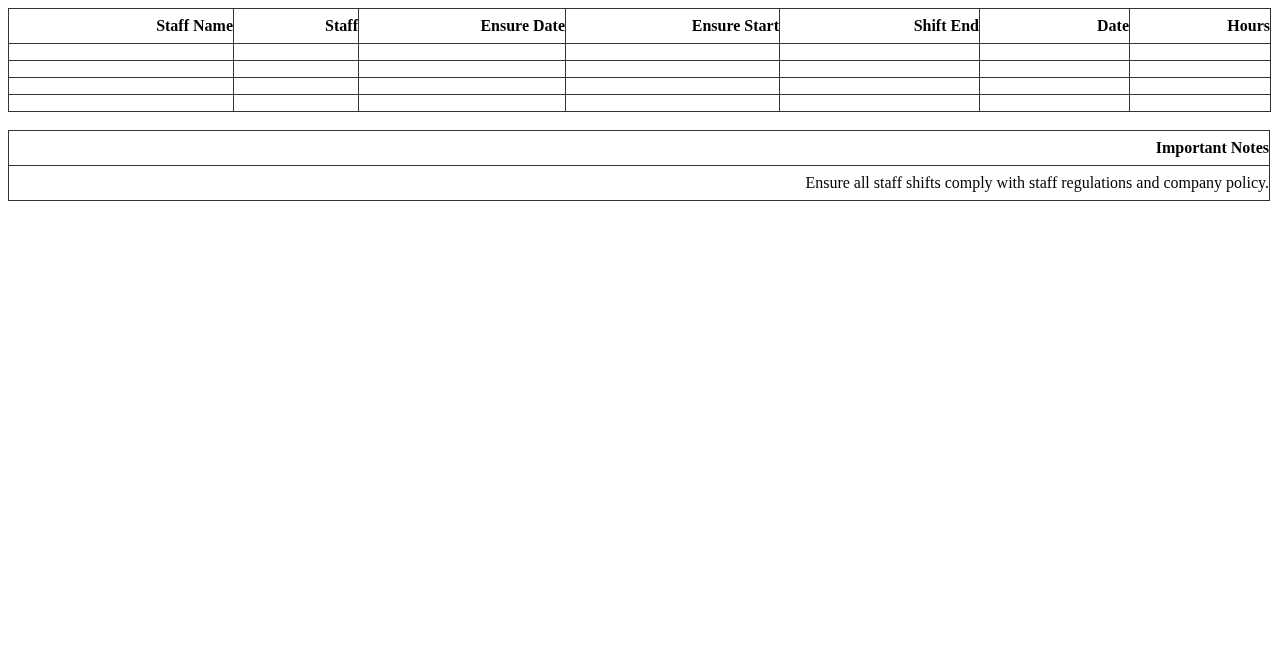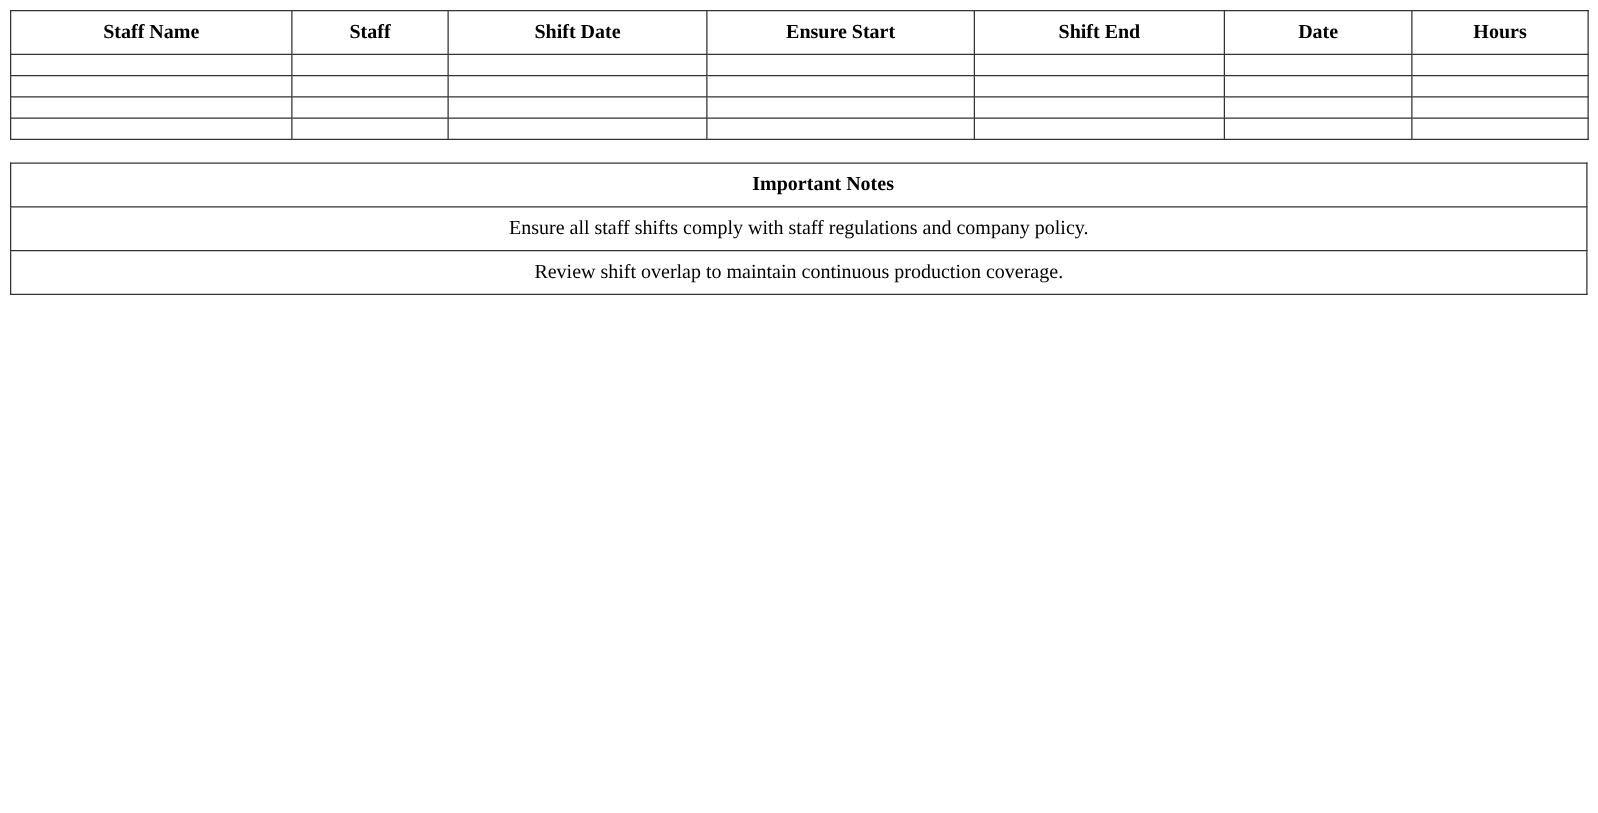--- a/index.html
+++ b/index.html
@@ -1,18 +1,18 @@
 <!DOCTYPE html>
 <html><head>
 <meta charset="utf-8">
 <style>
   html, body { margin: 0; padding: 0; background: #ffffff; }
   body { width: 1278px; height: 650px; position: relative; font-family: "Liberation Serif", serif; font-size: 16px; color: #000; }
   table { border-collapse: collapse; position: absolute; left: 8px; width: 1262px; table-layout: fixed; }
-  td, th { border: 1px solid #333; padding: 0; text-align: center; }
+  td, th { border: 1px solid #333; padding: 0; text-align: right; }
   #schedule { top: 8px; }
   #schedule th { height: 34px; font-weight: bold; font-size: 16px; }
   #schedule td { height: 16px; }
   #notes { top: 130px; }
   #notes th { height: 34px; font-weight: bold; padding-left: 39px; }
   #notes td { height: 34px; }
 </style>
 </head>
 <body>
 
@@ -23,21 +23,21 @@
       <col style="width:207px">
       <col style="width:214px">
       <col style="width:200px">
       <col style="width:150px">
       <col style="width:141px">
   </colgroup>
   <thead>
     <tr>
       <th>Staff Name</th>
       <th>Staff</th>
-      <th>Shift Date</th>
+      <th>Ensure Date</th>
       <th>Ensure Start</th>
       <th>Shift End</th>
       <th>Date</th>
       <th>Hours</th>
     </tr>
   </thead>
   <tbody>
     <tr>
       <td></td>
       <td></td>
@@ -80,17 +80,14 @@
 <table id="notes">
   <thead>
     <tr>
       <th>Important Notes</th>
     </tr>
   </thead>
   <tbody>
     <tr>
       <td>Ensure all staff shifts comply with staff regulations and company policy.</td>
     </tr>
-    <tr>
-      <td>Review shift overlap to maintain continuous production coverage.</td>
-    </tr>
   </tbody>
 </table>
 
 </body></html>

